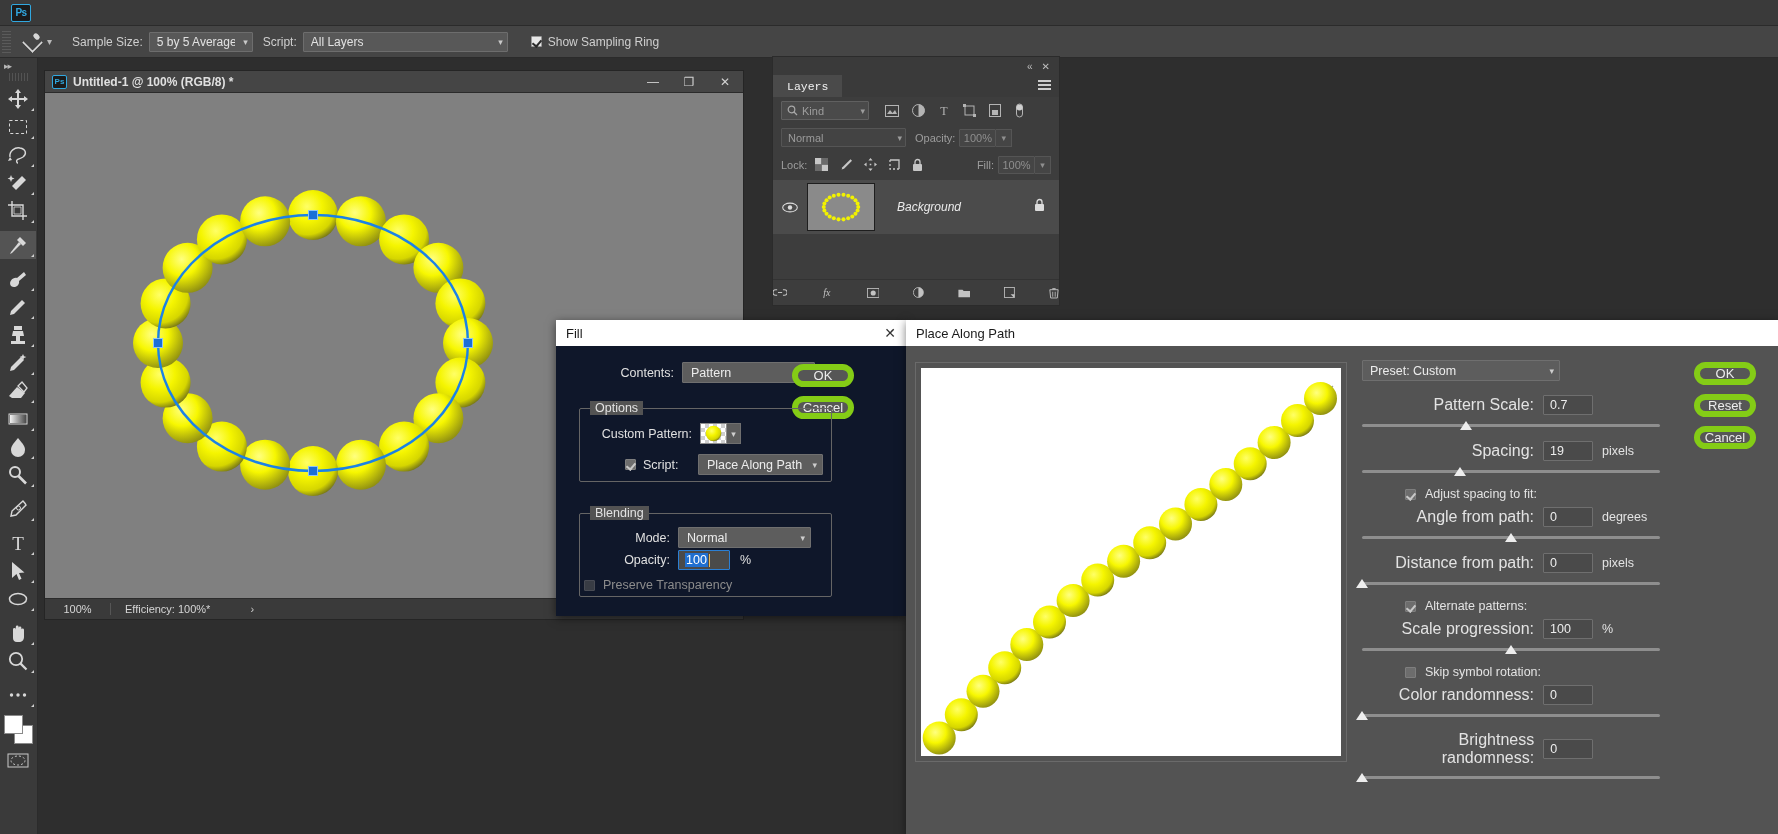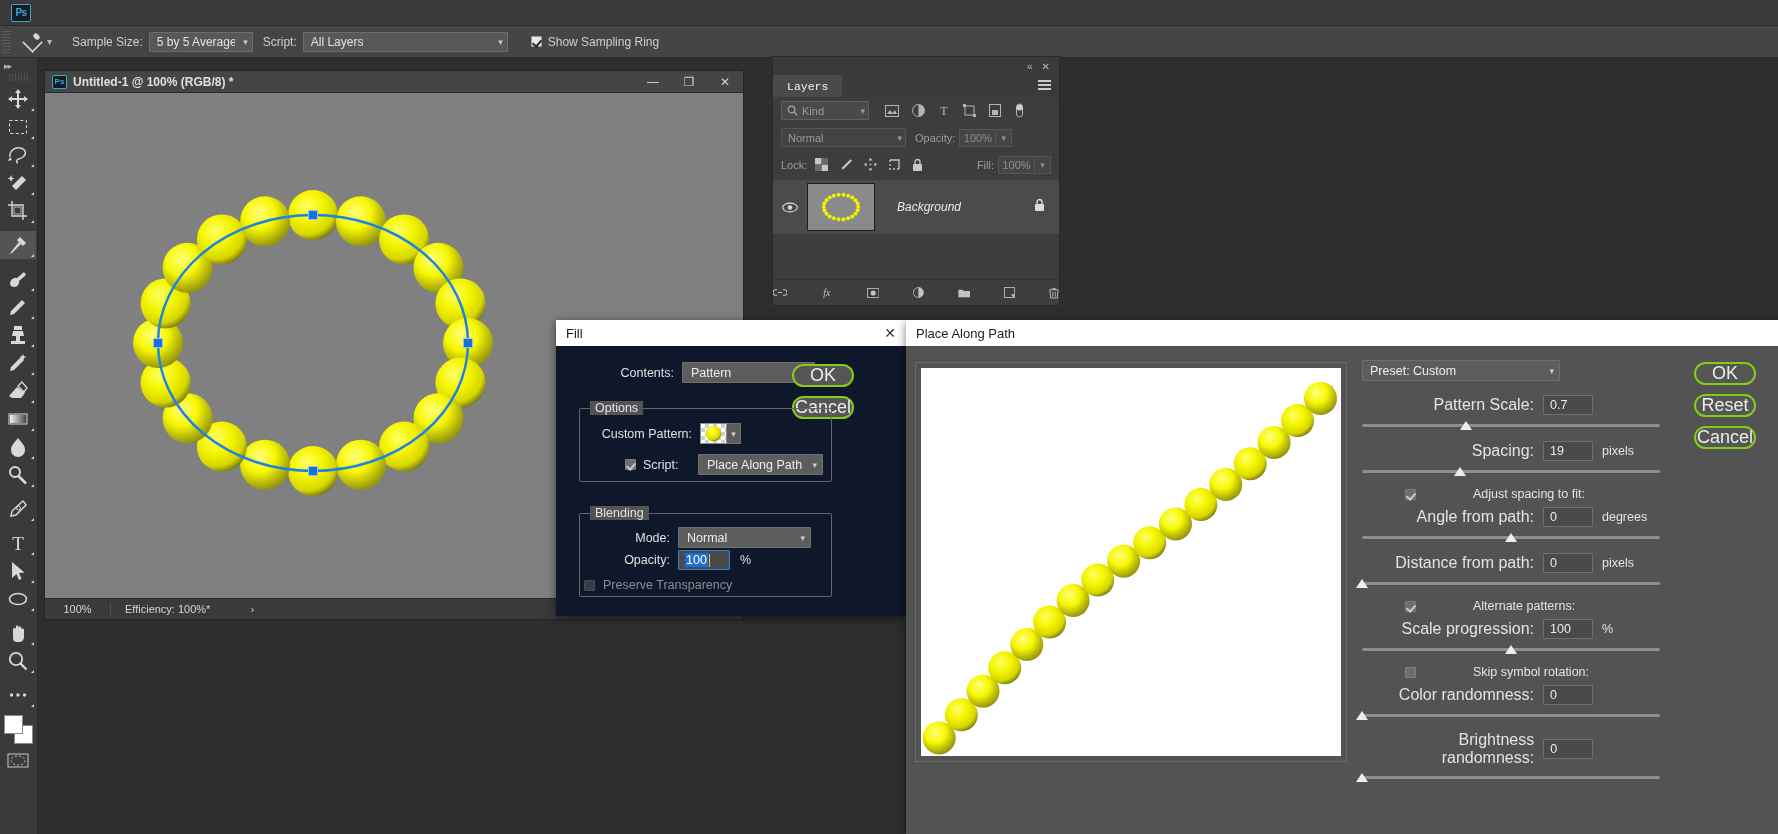--- a/index.html
+++ b/index.html
@@ -158,22 +158,22 @@
   .f-sel .ar { margin-left:auto; font-size:9px; color:#cdcdcd; }
   .group { border:1px solid #656565; border-radius:2px; position:relative; }
   .group-t { position:absolute; top:-8px; left:10px; background:#535353; padding:0 5px;
     color:#e2e2e2; font-size:12.5px; }
   .patswatch { width:27px;height:21px;border:1px solid #8c8c8c; position:relative; overflow:hidden;
     background-image: linear-gradient(45deg,#cfcfcf 25%,transparent 25%,transparent 75%,#cfcfcf 75%),
                       linear-gradient(45deg,#cfcfcf 25%,#fff 25%,#fff 75%,#cfcfcf 75%);
     background-size:8px 8px; background-position:0 0,4px 4px; }
   .patarrow { width:14px;height:21px;background:#5d5d5d;border:1px solid #6f6f6f;border-left:none;
     color:#cfcfcf;font-size:9px;display:flex;align-items:center;justify-content:center; }
-  .btn-pill { width:62px; height:23px; border:2px solid #84cc16; border-radius:12px;
-    background:#565656; color:#ececec; font-size:18px; display:flex; align-items:center;
+  .btn-pill { width:62px; height:23px; border:6px solid #84cc16; border-radius:12px;
+    background:#565656; color:#ececec; font-size:13px; display:flex; align-items:center;
     justify-content:center; margin-bottom:9px; }
   .num-in { height:20px; background:#4a4a4a; border:1px solid #6f6f6f; color:#ededed; font-size:12.5px;
     display:flex; align-items:center; padding-left:6px; border-radius:1px; }
   .num-in.focus { border:1px solid #2b7fd4; background:#4a4a4a; }
   .num-in .hl { background:#1f6fd0; color:#fff; padding:0 1px; }
   .caretbar { width:1px; height:13px; background:#e9b957; margin-left:1px; }
 
   
   .papdlg { position:absolute; left:906px; top:320px; width:872px; height:514px;
     background:#535353; box-shadow:0 2px 9px rgba(0,0,0,.5); }
@@ -185,21 +185,21 @@
     color:#ececec; font-size:12.5px; display:flex; align-items:center; padding:0 5px 0 7px; border-radius:1px; }
   .p-row { display:flex; align-items:center; justify-content:flex-end; margin-bottom:3px; }
   .p-lab { color:#e3e3e3; font-size:16px; text-align:right; }
   .p-in { width:50px; height:20px; background:#4a4a4a; border:1px solid #6f6f6f; color:#ededed;
     font-size:12.5px; display:flex; align-items:center; padding-left:6px; margin-left:9px; border-radius:1px; }
   .p-unit { color:#e3e3e3; font-size:12.5px; margin-left:9px; width:58px; }
   .slider { position:relative; height:14px; margin:4px 0 8px; }
   .slider .track { position:absolute; left:0; right:0; top:5px; height:3px; background:#8e8e8e; border-radius:2px; }
   .slider .knob { position:absolute; top:2px; width:0;height:0;
     border-left:6px solid transparent; border-right:6px solid transparent; border-bottom:9px solid #ededed; }
-  .p-chk-row { display:flex; align-items:center; margin:7px 0 6px 43px;gap:48px; }
+  .p-chk-row { display:flex; align-items:center; margin:7px 0 6px 43px; }
   .p-chk-row .lbl { color:#e3e3e3; font-size:12.5px; margin-left:9px; }
   .pap-btns { position:absolute; right:22px; top:42px; }
 </style>
 </head>
 <body>
 
 <div id="app">
 
   <div class="menubar">
     <div class="ps-logo">Ps</div>

